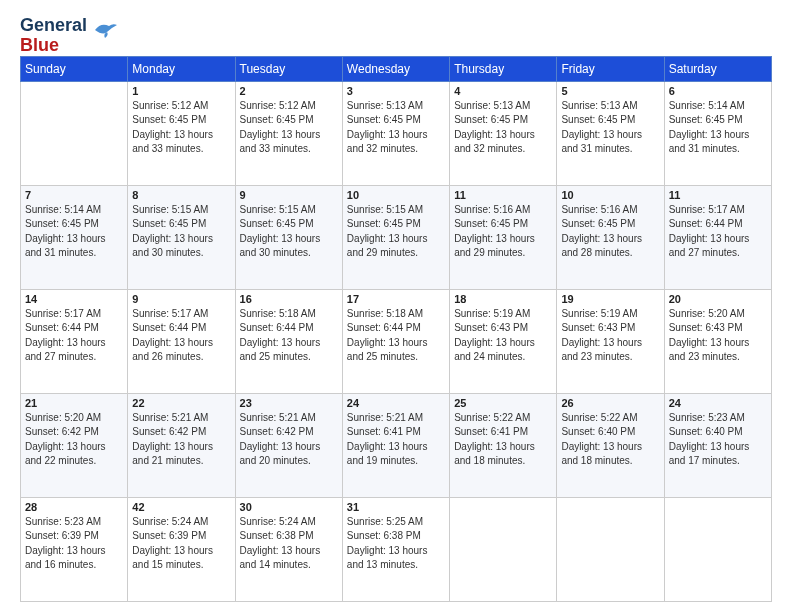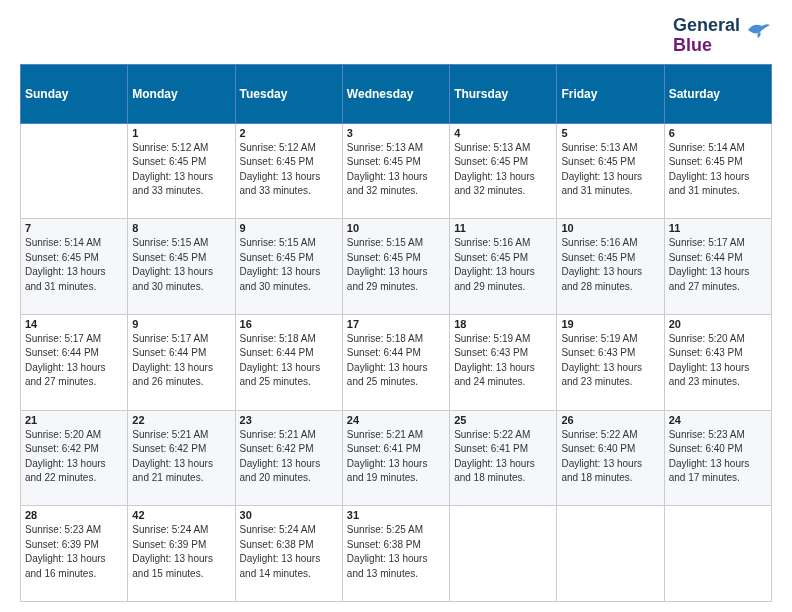--- a/index.html
+++ b/index.html
@@ -12,23 +12,22 @@
     }
     .page {
       width: 792px;
       height: 612px;
       padding: 16px 20px 10px 20px;
       display: flex;
       flex-direction: column;
     }
     .header {
       display: flex;
-      justify-content: flex-end;
+      justify-content: space-between;
       align-items: flex-start;
-      margin-bottom: 8px;
     }
     .logo {
       display: flex;
       flex-direction: column;
       align-items: flex-start;
     }
     .title-block {
       text-align: right;
     }
     .main-title {
@@ -41,25 +40,25 @@
       font-size: 15px;
       color: #1a3a5c;
       font-weight: normal;
     }
     .calendar-table {
       width: 100%;
       border-collapse: collapse;
       flex: 1;
     }
     .calendar-table th {
-      background-color: #0369a1;
+      background-color: #1d4ed8;
       color: #fff;
       font-size: 12px;
-      font-weight: bold;
-      padding: 22px 4px;
+      font-weight: normal;
+      padding: 5px 4px;
       text-align: left;
       border: 1px solid #5580cc;
     }
     .calendar-table td {
       border: 1px solid #ccc;
       vertical-align: top;
       padding: 3px 4px;
       font-size: 9.5px;
       color: #333;
       width: calc(100% / 7);
@@ -89,21 +88,21 @@
   </style>
 </head>
 <body>
 
 <div class="page">
   <div class="header">
     <div class="logo">
       <div style="display:flex;align-items:center;">
         <div style="font-size:18px;font-weight:bold;color:#1a3a5c;line-height:1.1;">
           <span style="color:#1a3a5c;">General</span><br>
-          <span style="color:#701a75;">Blue</span>
+          <span style="color:#b91c1c;">Blue</span>
         </div>
         <div style="margin-left:4px;margin-top:-8px;">
           <svg width="28" height="20" viewBox="0 0 28 20">
             <path d="M4 10 Q10 2 18 6 Q22 3 26 5 Q20 8 16 12 Q12 16 4 10Z" fill="#4a8fd4"></path>
             <path d="M16 12 Q18 15 14 18 Q12 14 16 12Z" fill="#4a8fd4"></path>
           </svg>
         </div>
       </div>
     </div>
   </div>

